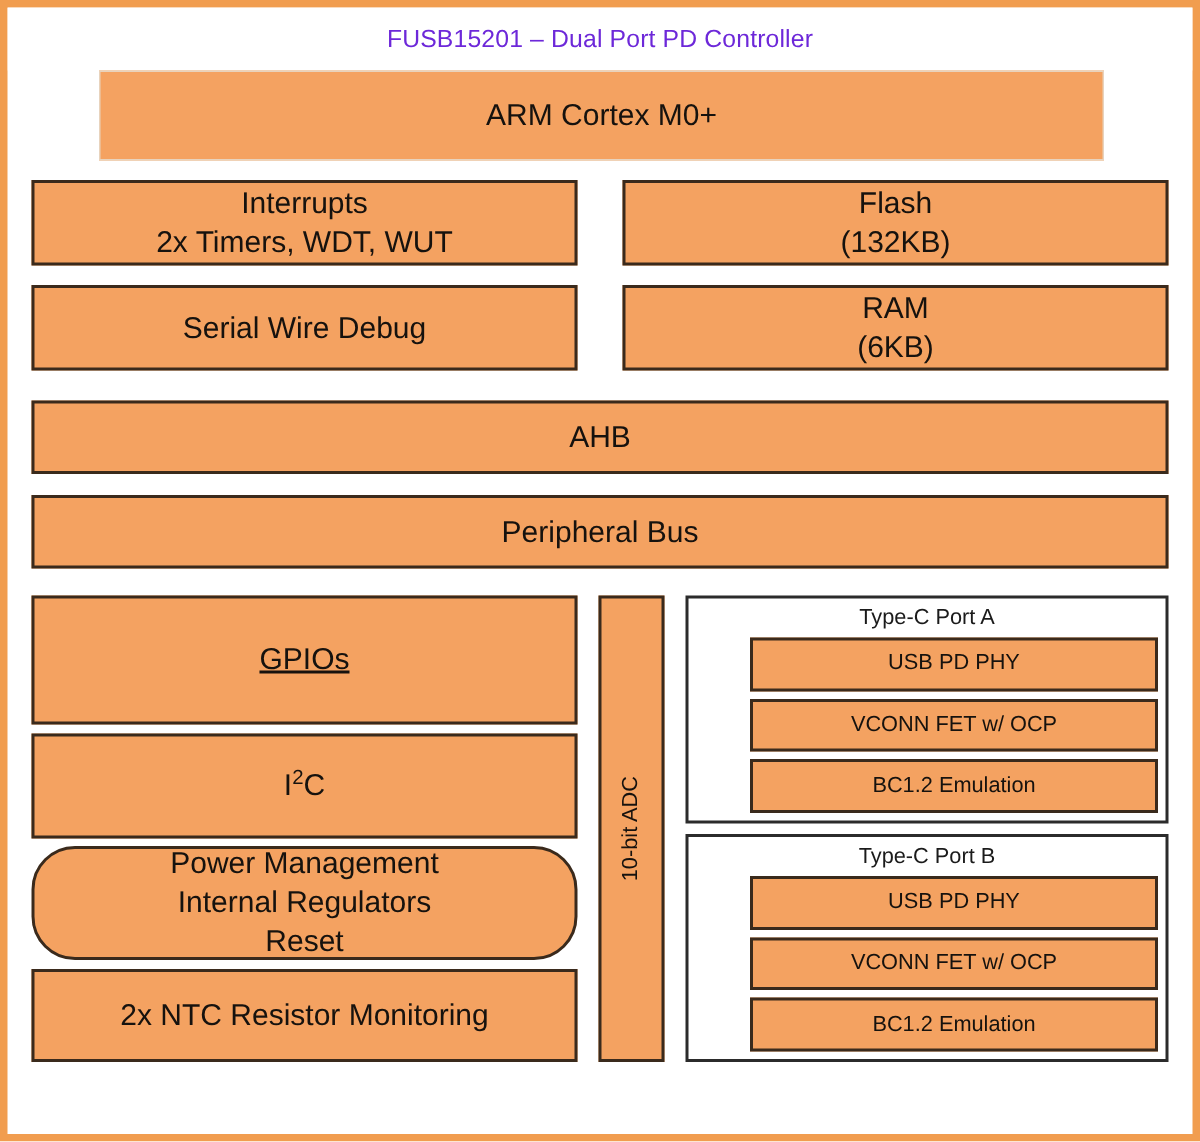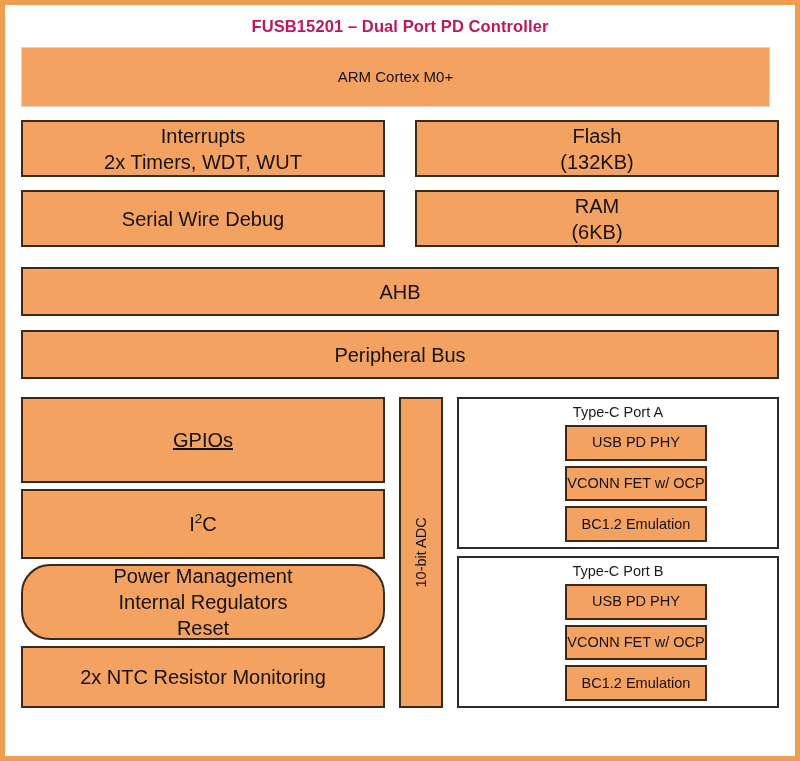--- a/index.html
+++ b/index.html
@@ -23,22 +23,22 @@
   
   .title-bar {
     height: 42px;
     display: flex;
     align-items: center;
     justify-content: center;
     background: #ffffff;
   }
   .title-text {
     font-size: 16.5px;
-    font-weight: bold;
-    color: #be185d;
+    font-weight: normal;
+    color: #6d28d9;
     letter-spacing: 0.1px;
     white-space: nowrap;
   }
 
   
   .blk {
     background: #f4a261;
     border: 2px solid #3a2a1c;
     display: flex;
     flex-direction: column;
@@ -57,21 +57,21 @@
 
   
   .canvas {
     position: relative;
     width: 790px;
     height: 709px;
     padding: 0 16px;
   }
 
   .cpu-row   { margin: 0 0 0 0; }
-  .blk-cpu   { width: 749px; height: 60px; font-size: 15px; }
+  .blk-cpu   { width: 670px; height: 60px; font-size: 20px; margin-left: 45px; }
 
   .two-col   { display: flex; justify-content: space-between; margin-top: 13px; }
   .blk-half  { width: 364px; height: 57px; }
 
   .blk-bus   { width: 758px; height: 49px; }
   .mt-bus1   { margin-top: 20px; }
   .mt-bus2   { margin-top: 14px; }
 
   
   .lower {
@@ -114,21 +114,20 @@
     gap: 7px;
   }
 
   .port-group {
     background: #ffffff;
     border: 2px solid #2b2b2b;
     padding: 4px 5px 5px 5px;
     display: flex;
     flex-direction: column;
     flex: 1;
-    align-items: center;
   }
   .port-title {
     text-align: center;
     font-size: 14.5px;
     color: #1b1b1b;
     padding: 2px 0 4px 0;
     line-height: 1.1;
   }
   .port-items {
     display: flex;

